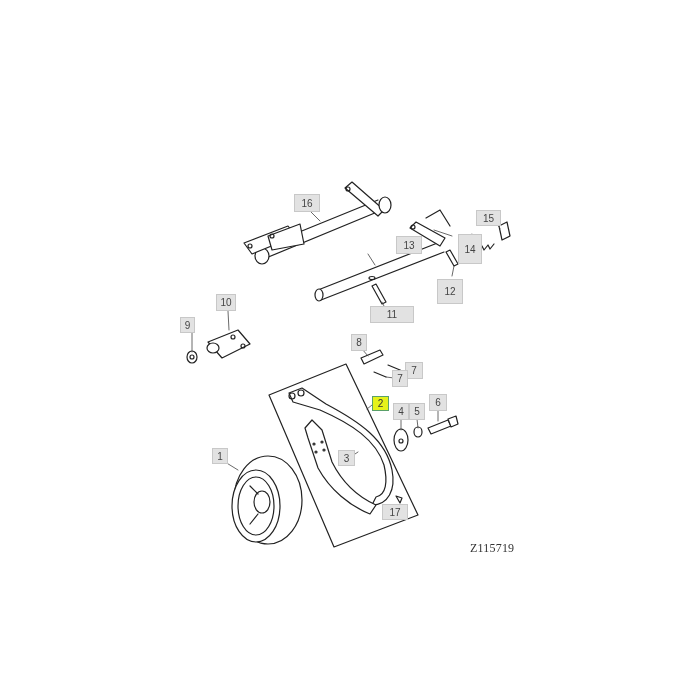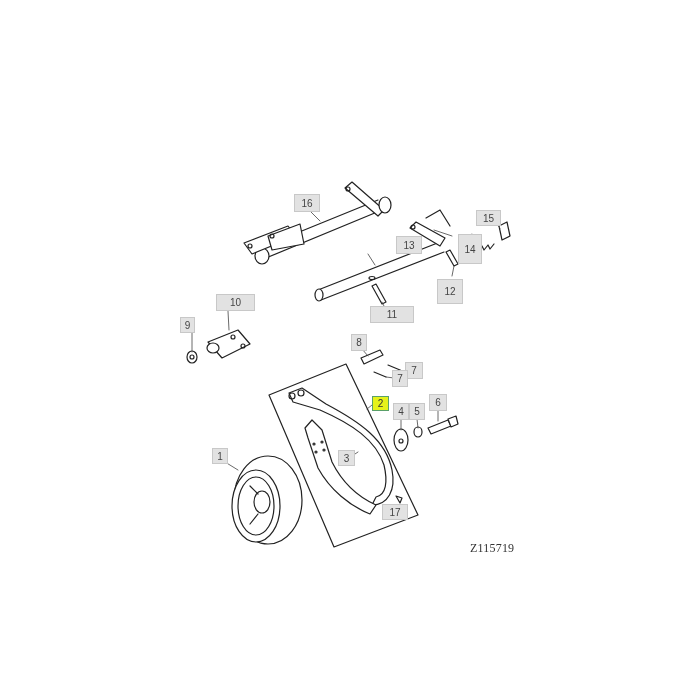--- a/index.html
+++ b/index.html
@@ -121,21 +121,21 @@
 <div class="callout" style="left:212px;top:448px;width:16px;height:16px;">1</div>
 <div class="callout hl" style="left:372px;top:396px;width:17px;height:15px;">2</div>
 <div class="callout" style="left:338px;top:450px;width:17px;height:16px;">3</div>
 <div class="callout" style="left:393px;top:403px;width:16px;height:17px;">4</div>
 <div class="callout" style="left:409px;top:403px;width:16px;height:17px;">5</div>
 <div class="callout" style="left:429px;top:394px;width:18px;height:17px;">6</div>
 <div class="callout" style="left:405px;top:362px;width:18px;height:17px;">7</div>
 <div class="callout" style="left:392px;top:370px;width:16px;height:17px;">7</div>
 <div class="callout" style="left:351px;top:334px;width:16px;height:17px;">8</div>
 <div class="callout" style="left:180px;top:317px;width:15px;height:16px;">9</div>
-<div class="callout" style="left:216px;top:294px;width:39px;height:17px;">10</div>
+<div class="callout" style="left:216px;top:294px;width:20px;height:17px;">10</div>
 <div class="callout" style="left:370px;top:306px;width:44px;height:17px;">11</div>
 <div class="callout" style="left:437px;top:279px;width:26px;height:25px;">12</div>
 <div class="callout" style="left:351px;top:236px;width:26px;height:18px;margin-left:45px;">13</div>
 <div class="callout" style="left:458px;top:234px;width:24px;height:30px;">14</div>
 <div class="callout" style="left:476px;top:210px;width:25px;height:16px;">15</div>
 <div class="callout" style="left:294px;top:194px;width:26px;height:18px;">16</div>
 <div class="callout" style="left:382px;top:504px;width:26px;height:16px;text-align:right;">17</div>
 
 <div class="code" style="left:470px;top:541px;">Z115719</div>
 

